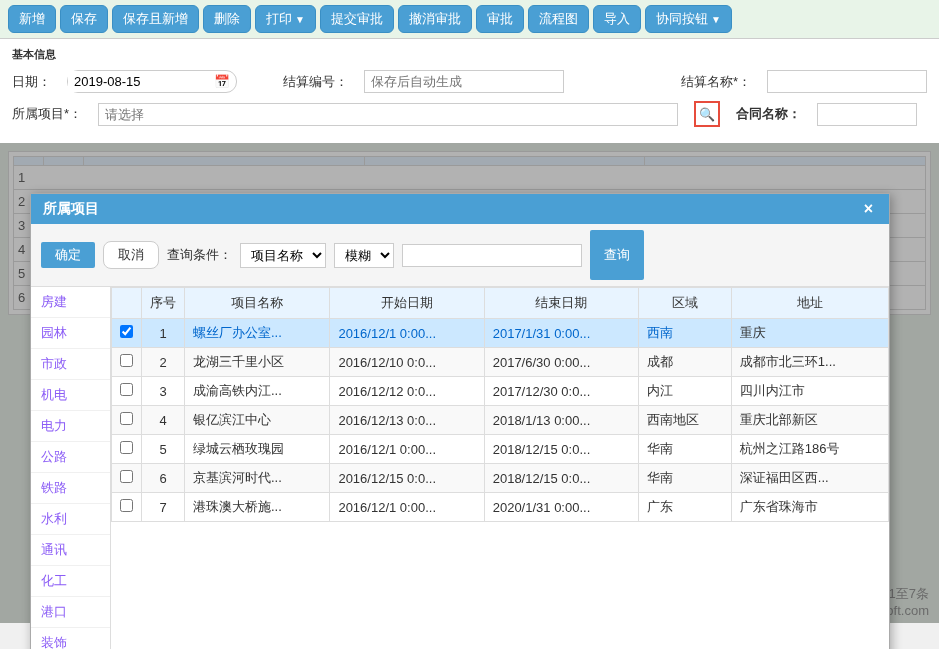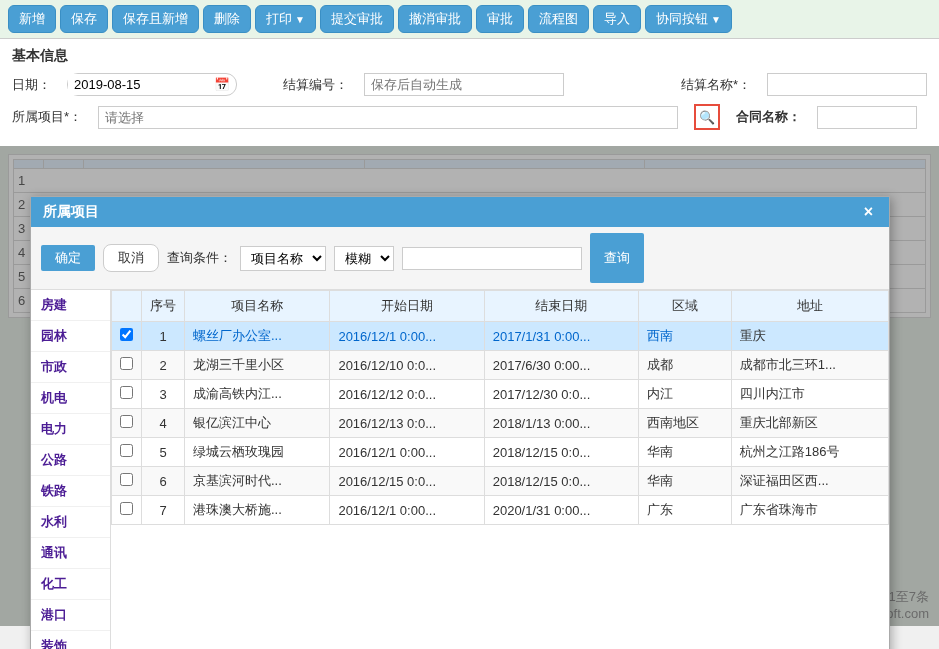--- a/index.html
+++ b/index.html
@@ -29,21 +29,21 @@
 
     
     .basic-info-section {
       background: #fff;
       padding: 8px 12px;
     }
     .section-title {
       font-weight: bold;
       color: #333;
       margin-bottom: 8px;
-      font-size: 14px;
+      font-size: 11px;
     }
     .form-row {
       display: flex;
       align-items: center;
       gap: 16px;
       margin-bottom: 8px;
     }
     .form-label {
       color: #333;
       white-space: nowrap;
@@ -163,23 +163,22 @@
     }
     .left-panel {
       width: 80px;
       border-right: 1px solid #ddd;
       background: #fff;
       overflow-y: auto;
     }
     .left-item {
       padding: 6px 10px;
       cursor: pointer;
-      color: #4c1d95;
+      color: #8b5cf6;
       border-bottom: 1px solid #f0f0f0;
-      font-weight: bold;
     }
 
     .right-panel {
       flex: 1;
       overflow: auto;
     }
     .data-table {
       width: 100%;
       border-collapse: collapse;
     }

